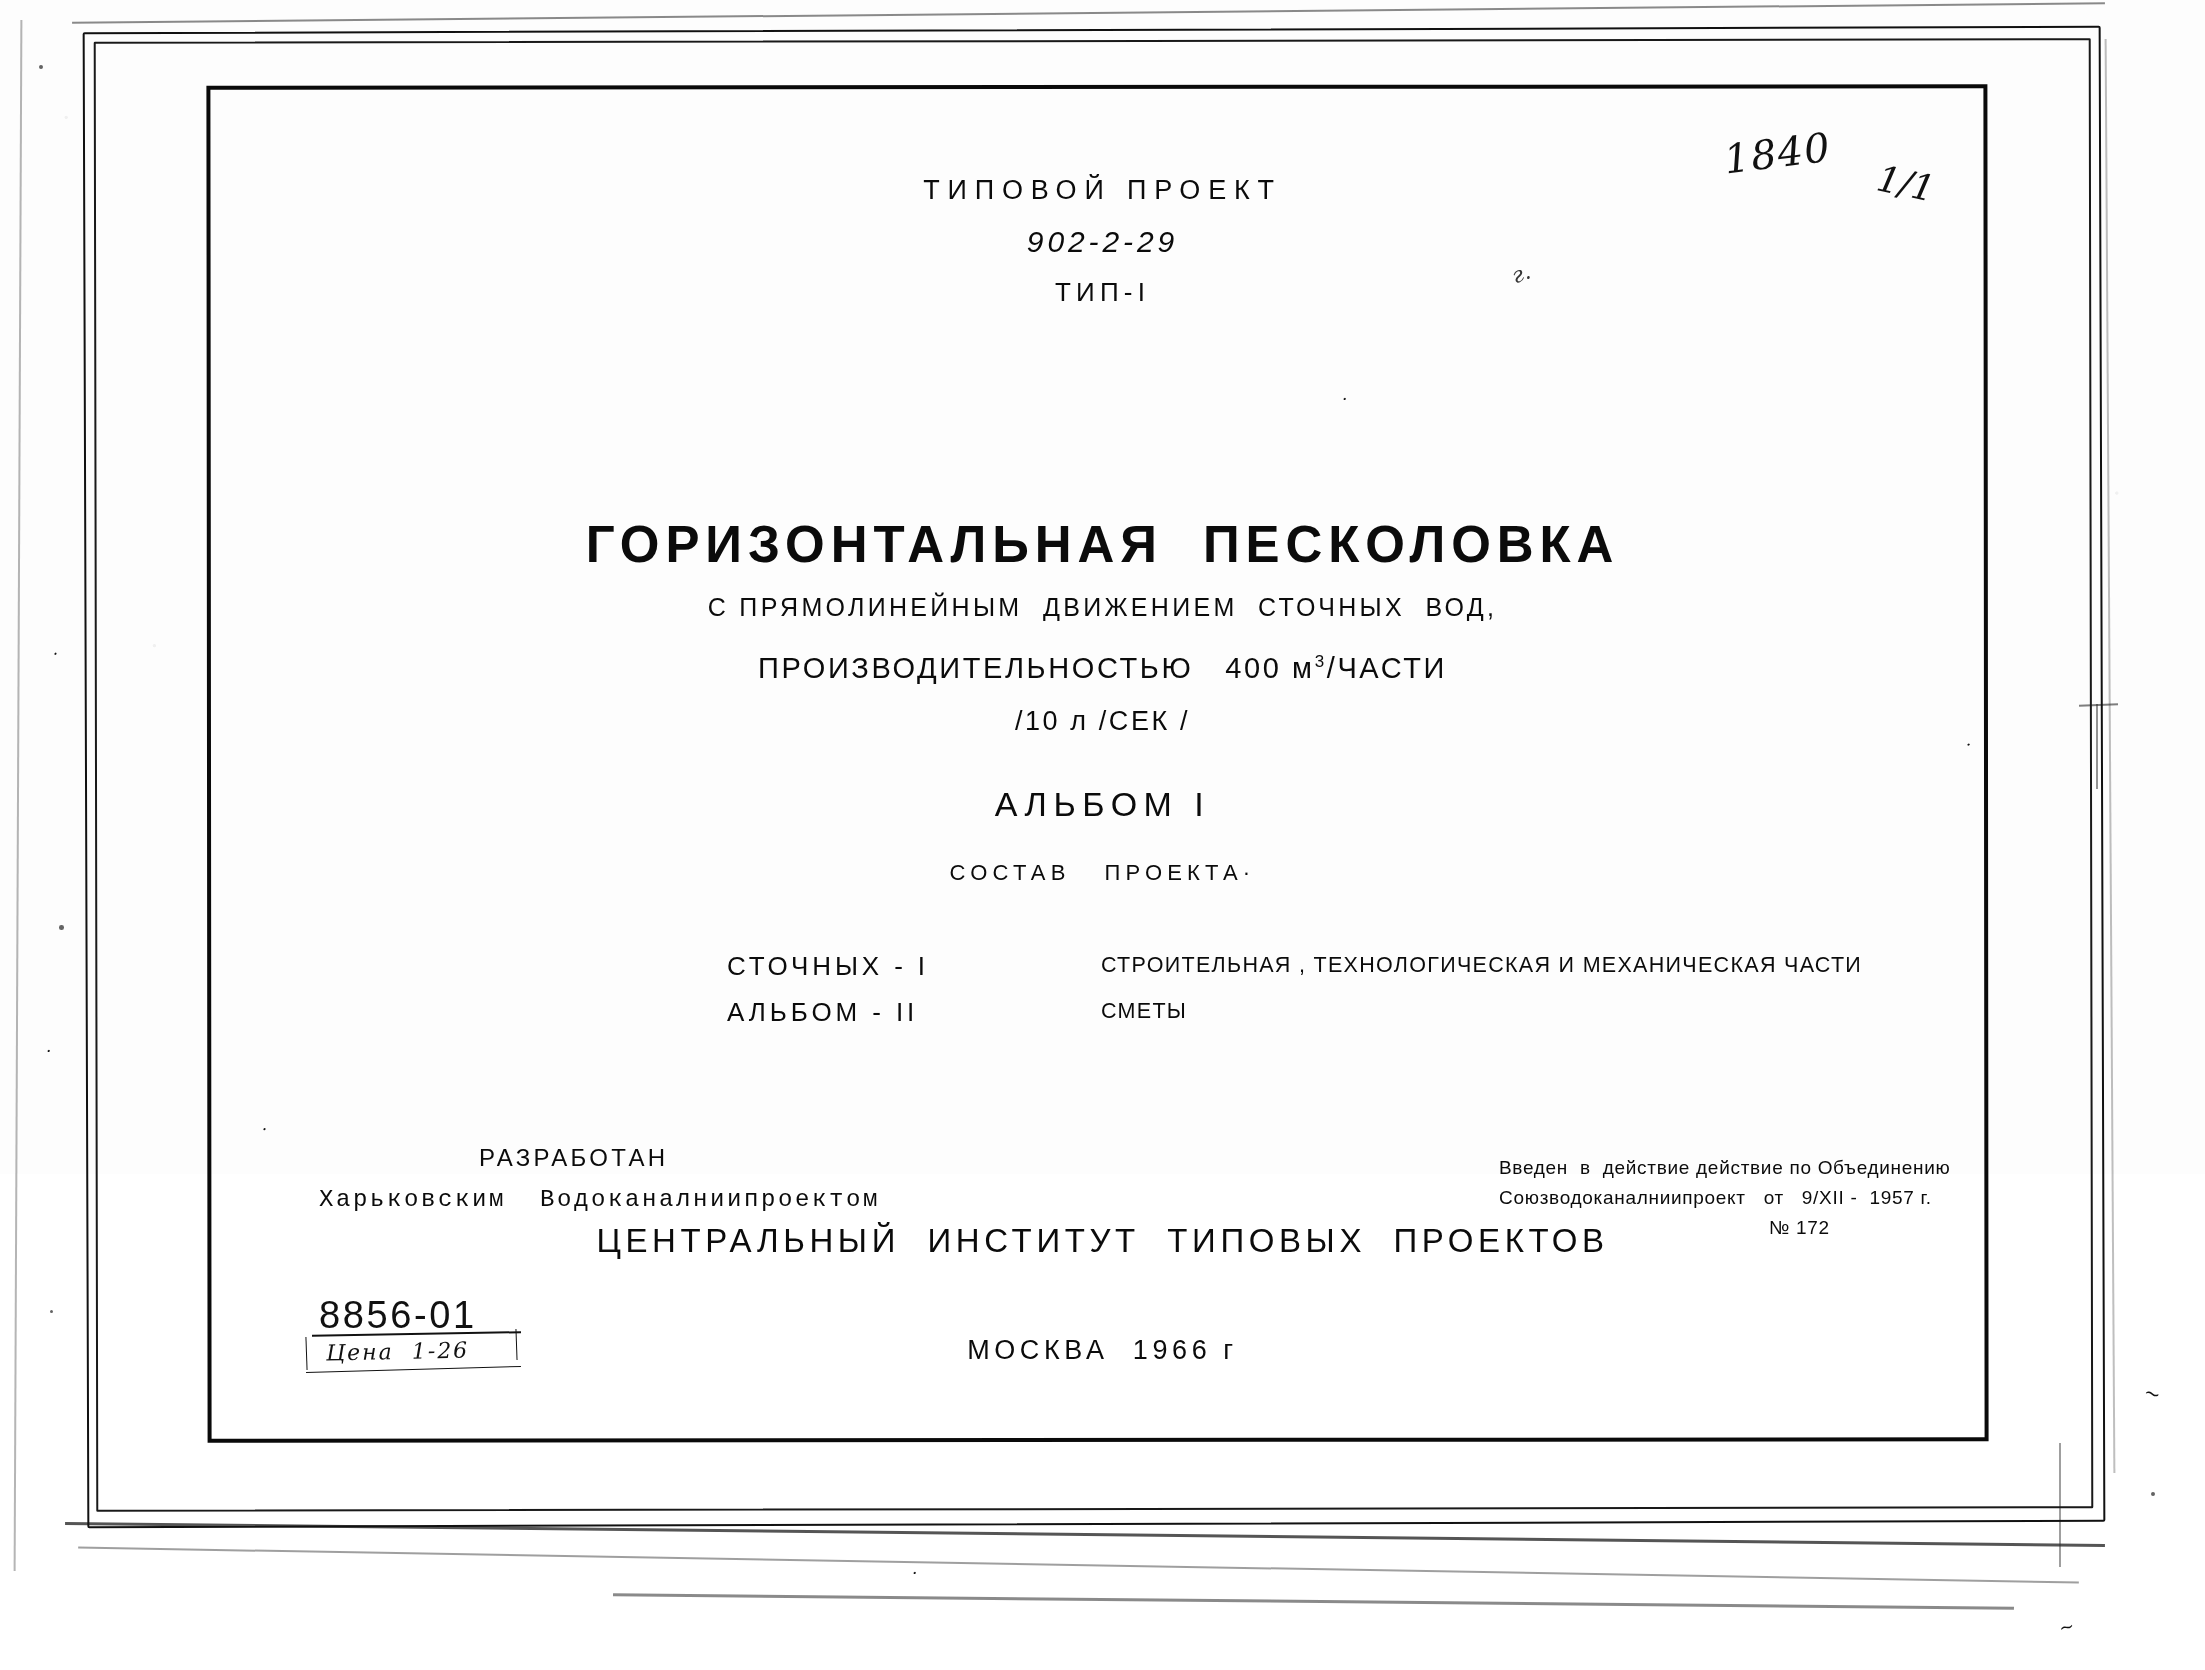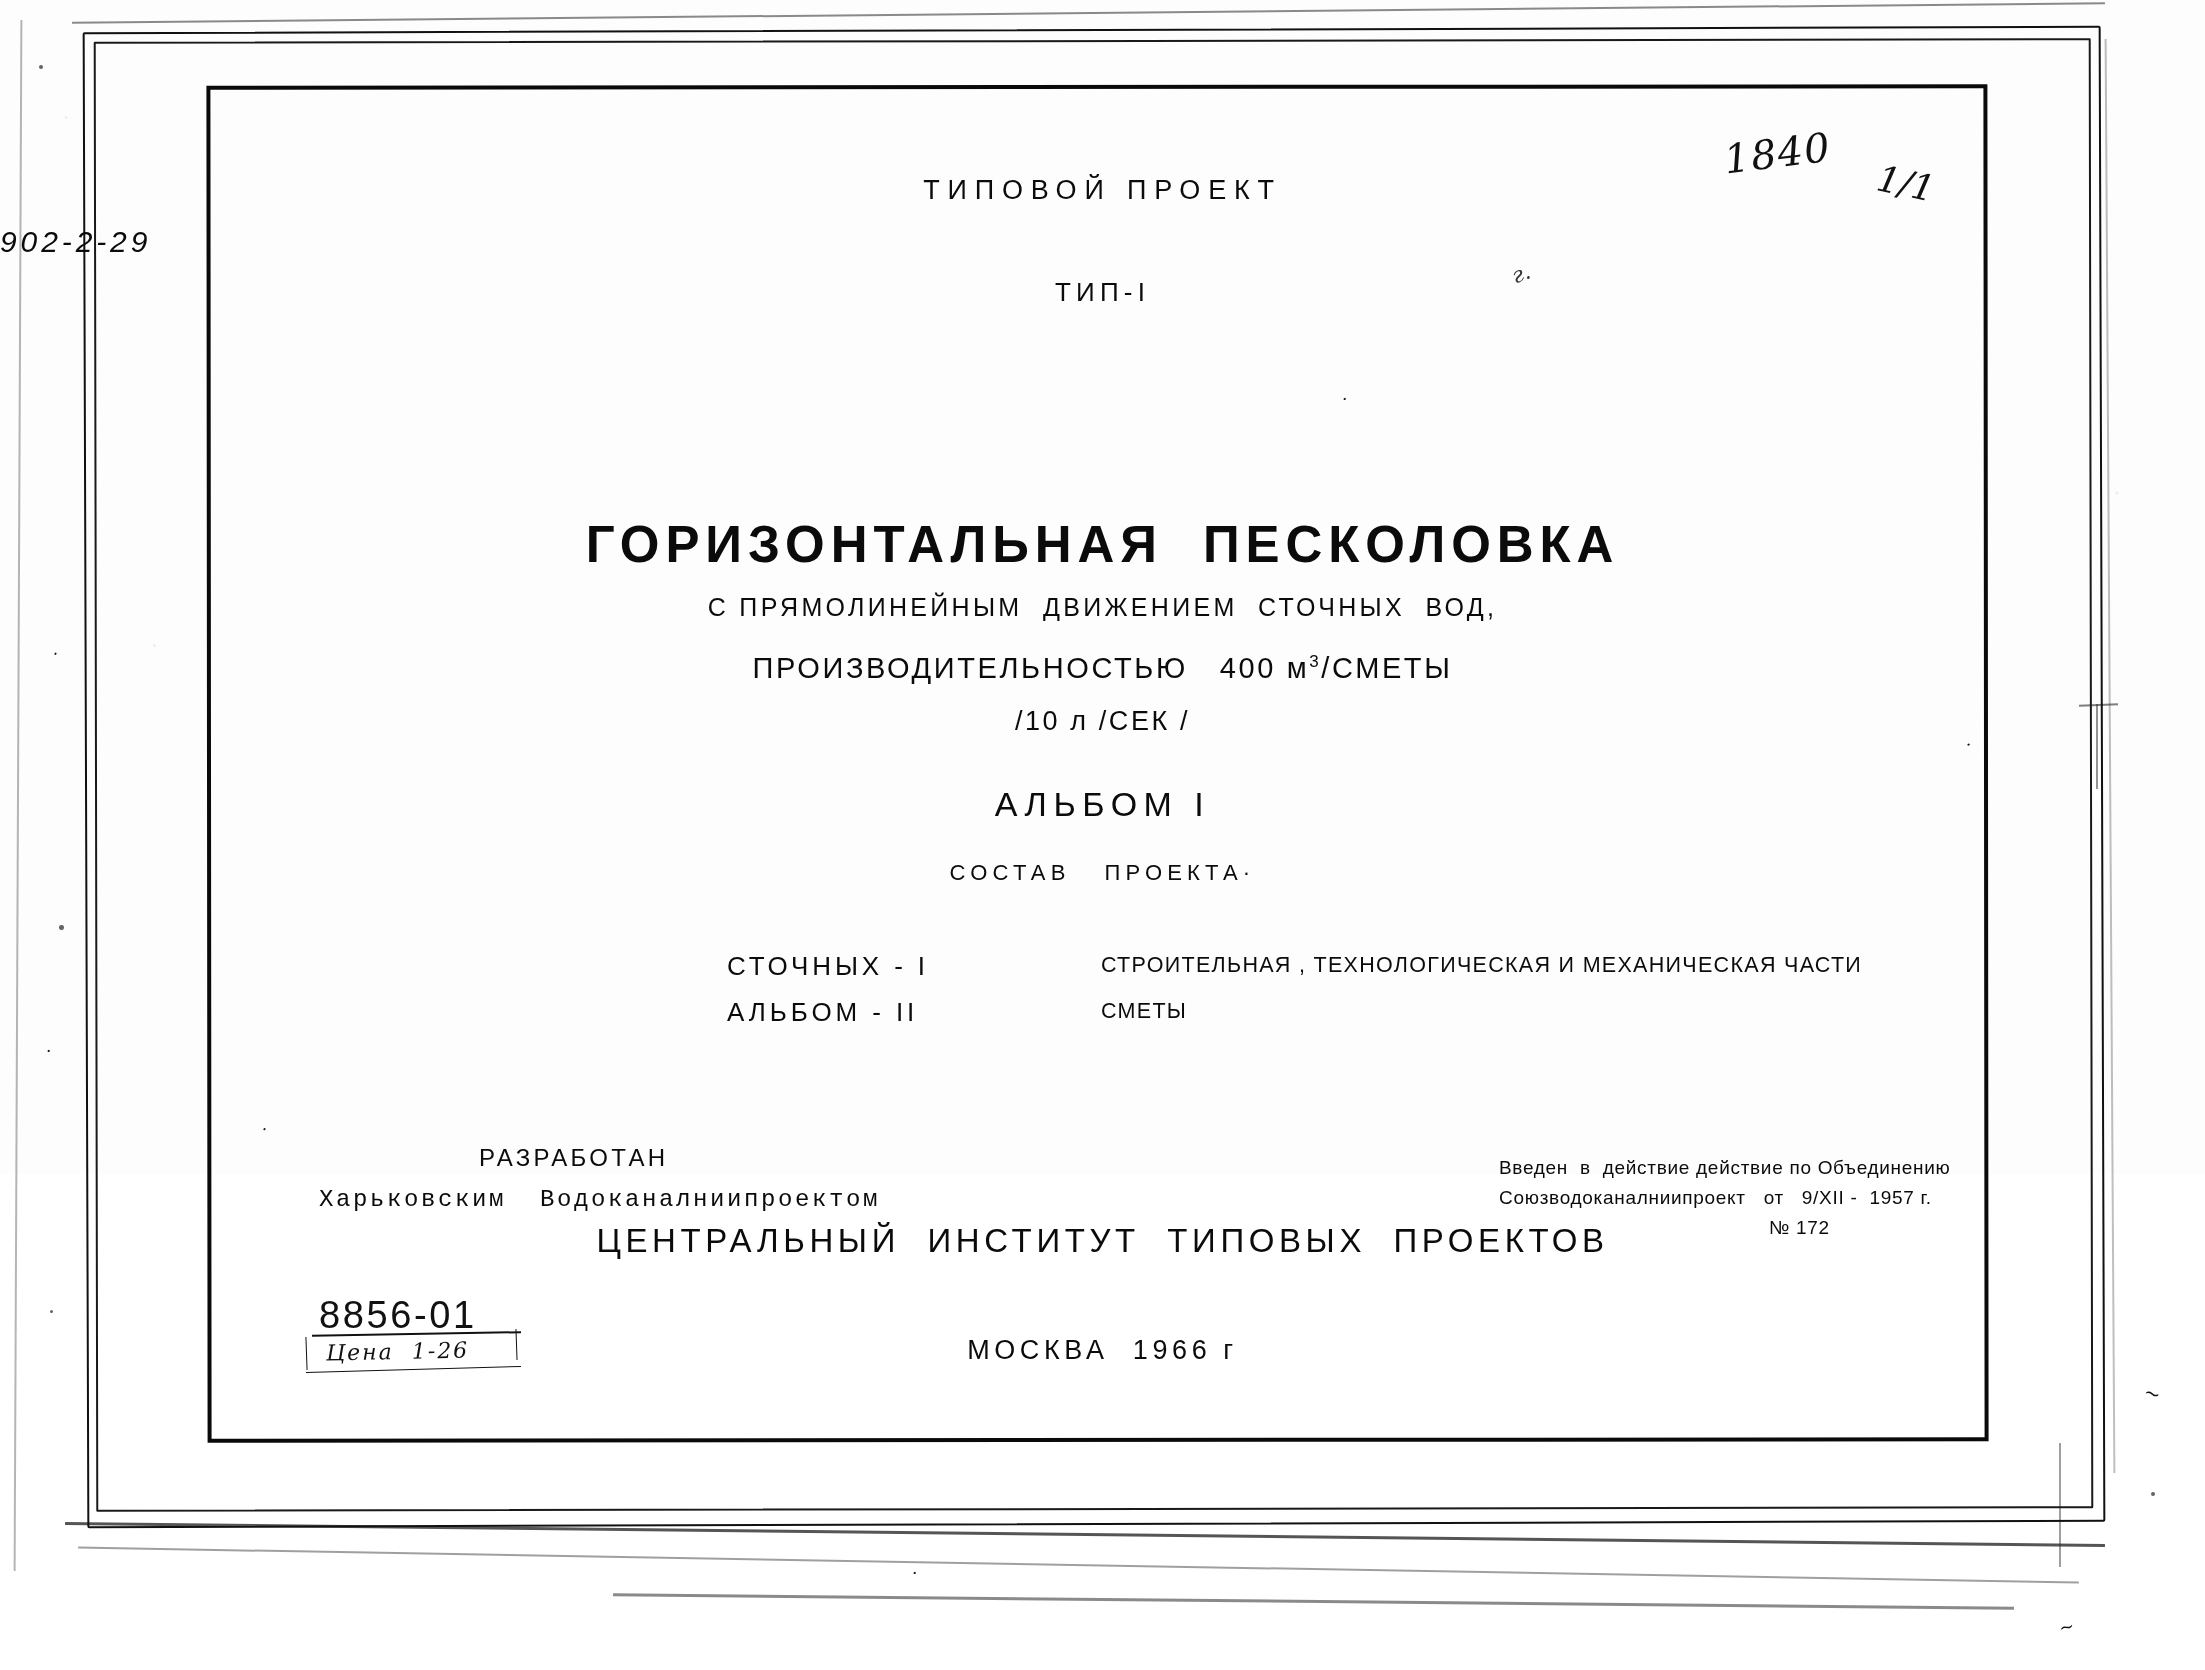--- a/index.html
+++ b/index.html
@@ -125,20 +125,21 @@
   }
 
   .proj-kind {
     left: 0; top: 175px; width: 2205px;
     font-size: 27px; letter-spacing: 7.8px;
     text-align: center;
   }
   .proj-num {
     left: 0; top: 225px; width: 2205px;
     font-size: 30px; letter-spacing: 3.9px;
+    text-align: center;
     font-style: italic;
   }
   .proj-type {
     left: 0; top: 277px; width: 2205px;
     font-size: 26px; letter-spacing: 5.2px;
     text-align: center;
   }
 
   .title-main {
     left: 0; top: 515px; width: 2205px;
@@ -322,21 +323,21 @@
   <div class="frame-outer"></div>
   <div class="frame-outer2"></div>
   <div class="frame-inner"></div>
 
   <div class="t proj-kind">ТИПОВОЙ ПРОЕКТ</div>
   <div class="t proj-num">902-2-29</div>
   <div class="t proj-type">ТИП-I</div>
 
   <div class="t title-main">ГОРИЗОНТАЛЬНАЯ  ПЕСКОЛОВКА</div>
   <div class="t title-sub1">С ПРЯМОЛИНЕЙНЫМ  ДВИЖЕНИЕМ  СТОЧНЫХ  ВОД,</div>
-  <div class="t title-sub2"><span>ПРОИЗВОДИТЕЛЬНОСТЬЮ   400 м</span><sup>3</sup><span>/СМЕТЫ</span></div>
+  <div class="t title-sub2"><span>ПРОИЗВОДИТЕЛЬНОСТЬЮ   400 м</span><sup>3</sup><span>/ЧАСТИ</span></div>
   <div class="t title-sub3">/10 л /СЕК /</div>
 
   <div class="t album-label">АЛЬБОМ I</div>
   <div class="t sostav">СОСТАВ   ПРОЕКТА·</div>
 
   <div class="t album-row-1-key">СТОЧНЫХ - I</div>
   <div class="t album-row-1-val">СТРОИТЕЛЬНАЯ , ТЕХНОЛОГИЧЕСКАЯ И МЕХАНИЧЕСКАЯ ЧАСТИ</div>
   <div class="t album-row-2-key">АЛЬБОМ - II</div>
   <div class="t album-row-2-val">СМЕТЫ</div>
 

